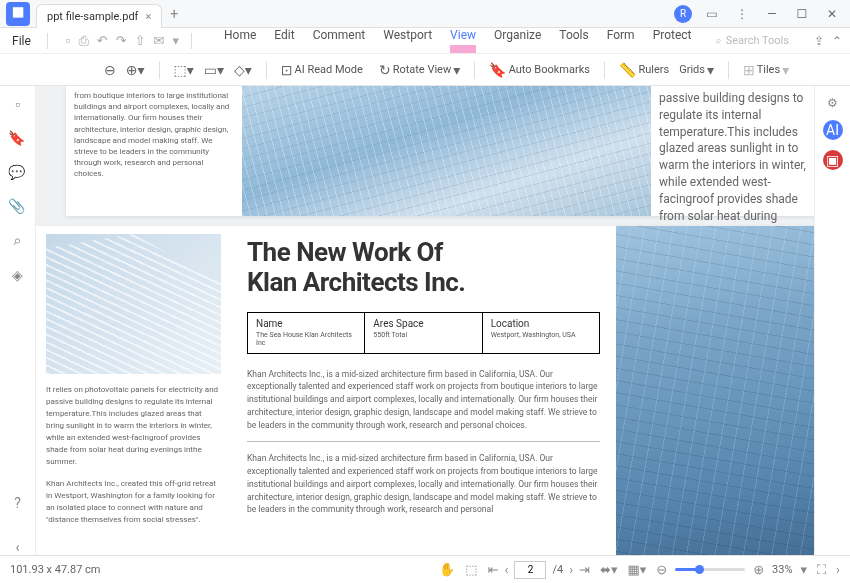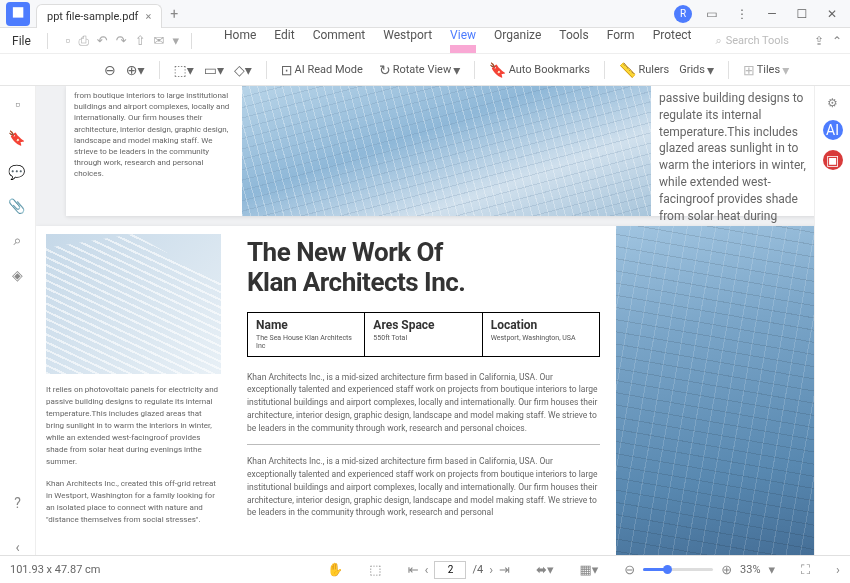--- a/index.html
+++ b/index.html
@@ -44,28 +44,28 @@
 .pf2-left{width:195px;padding:8px 10px}
 .pf2-left-img{height:140px;background:linear-gradient(135deg,#c5d8e8,#e8f0f6);margin-bottom:10px;position:relative;overflow:hidden}
 .pf2-left-img::before{content:"";position:absolute;inset:0;background:repeating-linear-gradient(25deg,rgba(255,255,255,0.6) 0 2px,transparent 2px 7px);clip-path:polygon(0 10%,50% 0,100% 35%,100% 100%,0 100%)}
 .pf2-left-text{font-size:8px;color:#666;line-height:1.5}
 .pf2-left-text p{margin-bottom:10px}
 .pf2-mid{flex:1;padding:12px 16px}
 .pf2-title{font-size:26px;font-weight:700;letter-spacing:-0.5px;line-height:1.15;margin-bottom:14px}
 .info-box{border:1.5px solid #000;display:flex;margin-bottom:14px}
 .info-cell{padding:5px 8px;border-right:1.5px solid #000;flex:1}
 .info-cell:last-child{border-right:none}
-.info-cell .hd{font-size:12px;font-weight:700;margin-bottom:2px}
+.info-cell .hd{font-size:10px;font-weight:400;margin-bottom:2px}
 .info-cell .bd{font-size:7px;color:#555;line-height:1.2}
 .pf2-body{font-size:8.5px;color:#666;line-height:1.5}
 .pf2-body p{margin-bottom:8px}
 .pf2-hr{border:none;border-top:1px solid #bbb;margin:10px 0}
 .pf2-right{width:210px;background:linear-gradient(170deg,#a0c4e0 0%,#7aa5c8 30%,#5888b0 70%,#406890 100%);position:relative;overflow:hidden}
 .pf2-right::before{content:"";position:absolute;inset:0;background:repeating-linear-gradient(100deg,rgba(255,255,255,0.15) 0 1px,transparent 1px 14px),repeating-linear-gradient(10deg,rgba(0,0,0,0.1) 0 1px,transparent 1px 12px)}
-.statusbar{height:28px;border-top:1px solid #e0e0e0;display:flex;align-items:center;padding:0 10px;font-size:11px;color:#666;gap:26px;background:#fff}
+.statusbar{height:28px;border-top:1px solid #e0e0e0;display:flex;align-items:center;padding:0 10px;font-size:11px;color:#666;gap:10px;background:#fff}
 .statusbar .spacer{flex:1}
 .pager{display:flex;align-items:center;gap:6px}
 .pager input{width:32px;height:18px;border:1px solid #ccc;text-align:center;font-size:10px}
 .zoom{display:flex;align-items:center;gap:8px}
 .slider{width:70px;height:3px;background:#ddd;border-radius:2px;position:relative}
 .slider::before{content:"";position:absolute;width:23px;height:3px;background:#4d7cfe;border-radius:2px}
 .slider::after{content:"";position:absolute;left:20px;top:-3px;width:9px;height:9px;background:#4d7cfe;border-radius:50%}
 .sc-icon{color:#888;font-size:13px}
 </style>
 </head>

